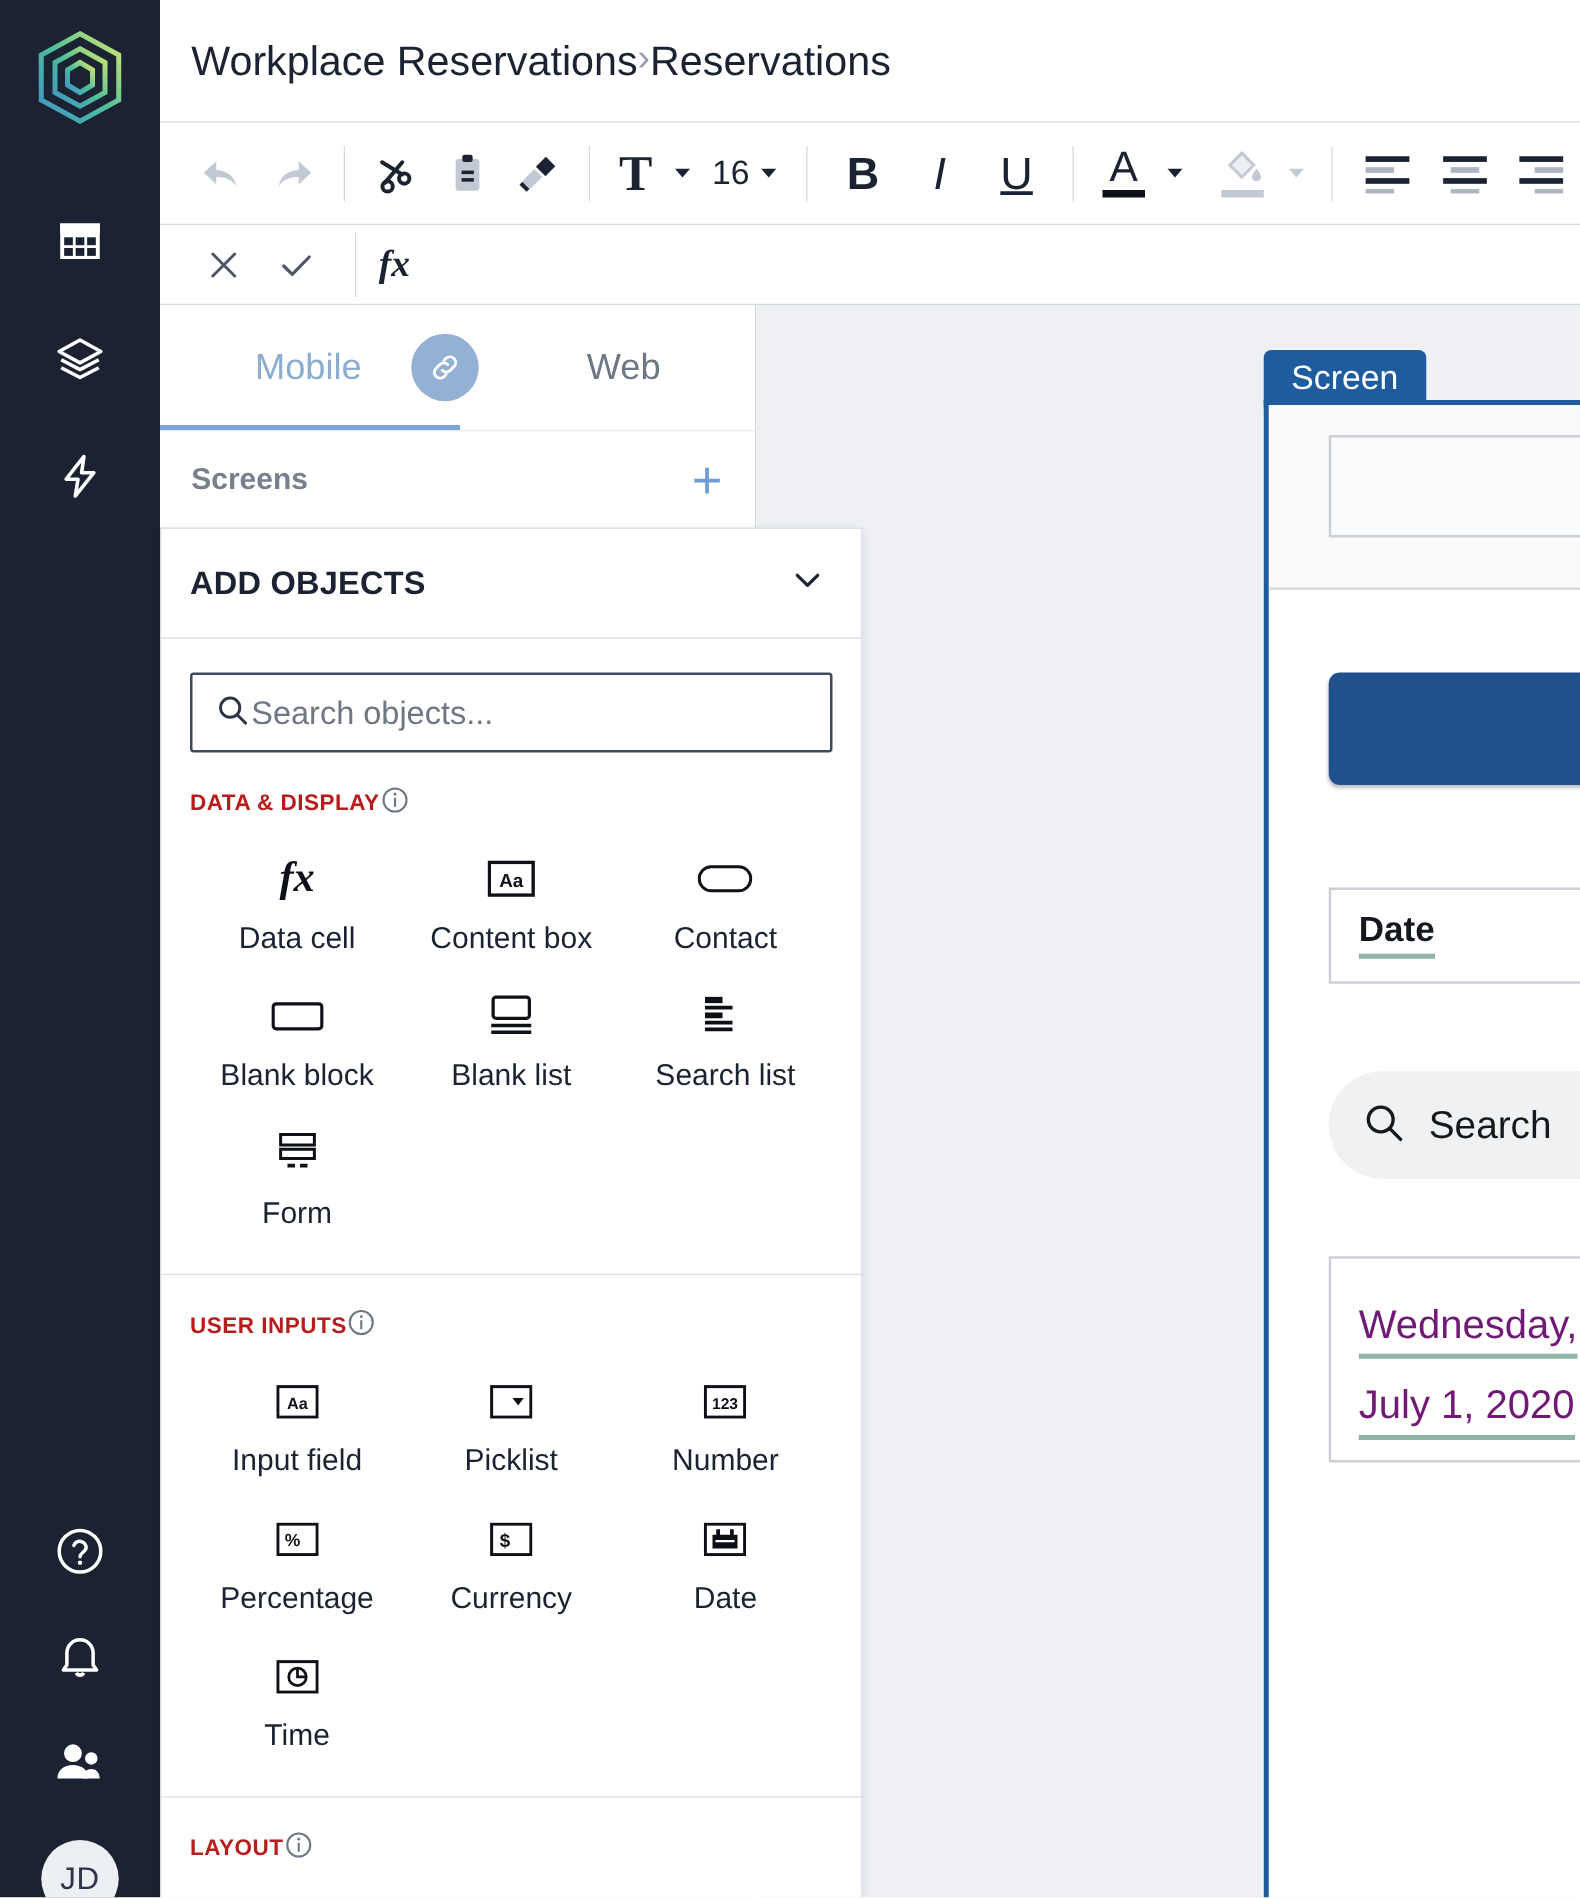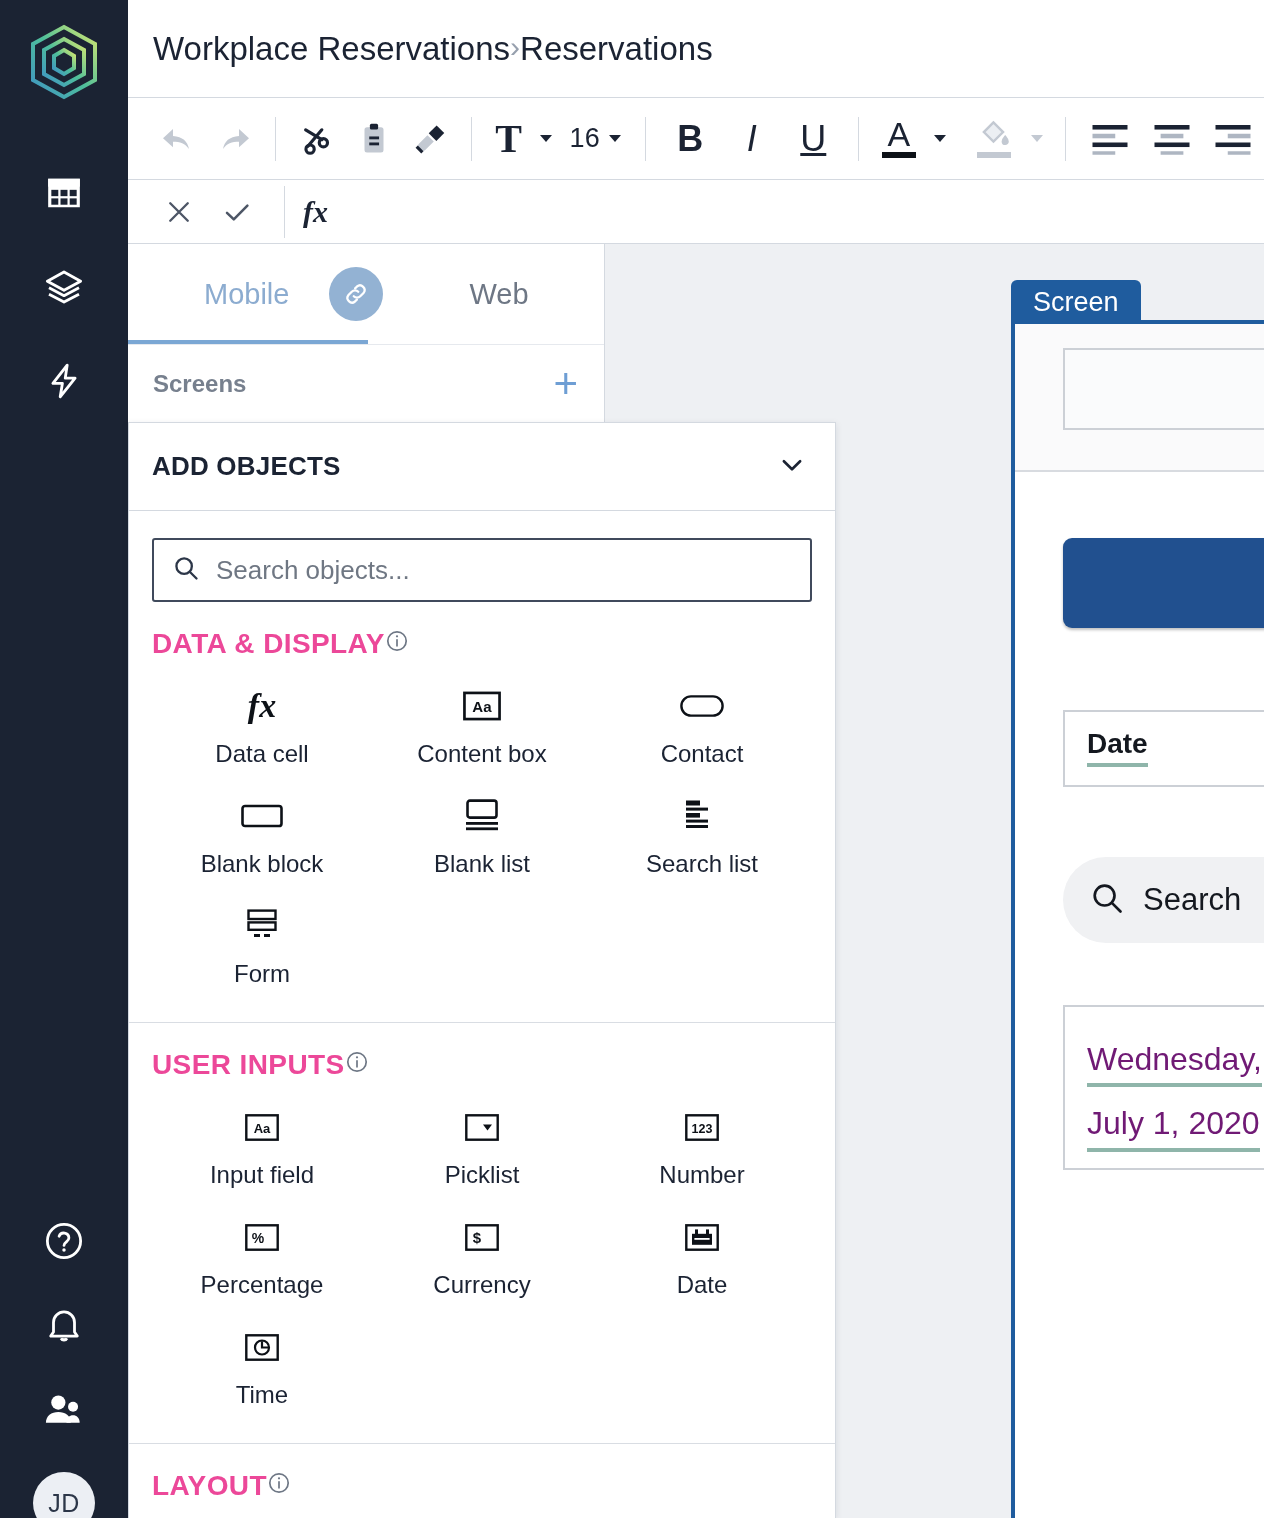--- a/index.html
+++ b/index.html
@@ -83,42 +83,42 @@
   .tab-underline { position: absolute; left: 0; bottom: 0; width: 240px; height: 4px; background: #7ba7d4; }
   .screens-row {
     height: 79px; display: flex; align-items: center; justify-content: space-between;
     padding: 0 26px 0 25px; border-top: 1px solid #e6e9ee;
   }
   .screens-title { font-size: 24px; color: #77808e; font-weight: bold; }
   .plus-btn { color: #6e9ed4; font-size: 42px; font-weight: 300; line-height: 1; cursor: pointer; }
 
   
   .addobj {
-    position: absolute; left: 128px; top: 422px; width: 708px; height: 1096px;
+    position: absolute; left: 128px; top: 422px; width: 562px; height: 1096px;
     background: #fff; border: 1px solid #d4d9e0; border-bottom: none;
     box-shadow: 0 2px 7px rgba(20,30,50,.10);
   }
   .addobj-head {
     height: 88px; display: flex; align-items: center; justify-content: space-between;
     padding: 0 28px 0 23px; border-bottom: 1px solid #d4d9e0;
   }
   .addobj-title { font-size: 26px; font-weight: bold; color: #1b2333; letter-spacing: .2px; }
   .addobj-body { padding: 0 23px; }
   .search-wrap {
     margin-top: 27px; height: 64px; border: 2px solid #404a5c; border-radius: 3px;
-    display: flex; align-items: center; padding-left: 18px; gap: 16px; cursor: text;
+    display: flex; align-items: center; padding-left: 18px; gap: 1px; cursor: text;
   }
   .search-input {
     border: none; outline: none; font-size: 26px; color: #1b2333;
     font-family: "Liberation Sans", sans-serif; background: transparent; width: 430px;
   }
   .search-input::placeholder { color: #6f7783; }
   .sec-label {
     margin-top: 26px; display: flex; align-items: center; 
-    font-size: 28px; font-weight: bold; color: #ec4899; letter-spacing: .4px;
+    font-size: 18px; font-weight: bold; color: #b91c1c; letter-spacing: .4px;
   }
   .grid { display: grid; grid-template-columns: repeat(3, 1fr); margin-top: 14px; }
   .obj {
     display: flex; flex-direction: column; align-items: center; gap: 14px;
     padding: 12px 0 16px 0; cursor: pointer;
   }
   .obj-ic { height: 40px; display: flex; align-items: center; justify-content: center; }
   .obj-lbl { font-size: 24px; color: #1b2333; }
   .sec-divider { margin: 18px -23px 0 -23px; border-top: 1px solid #d9dde3; }
 

